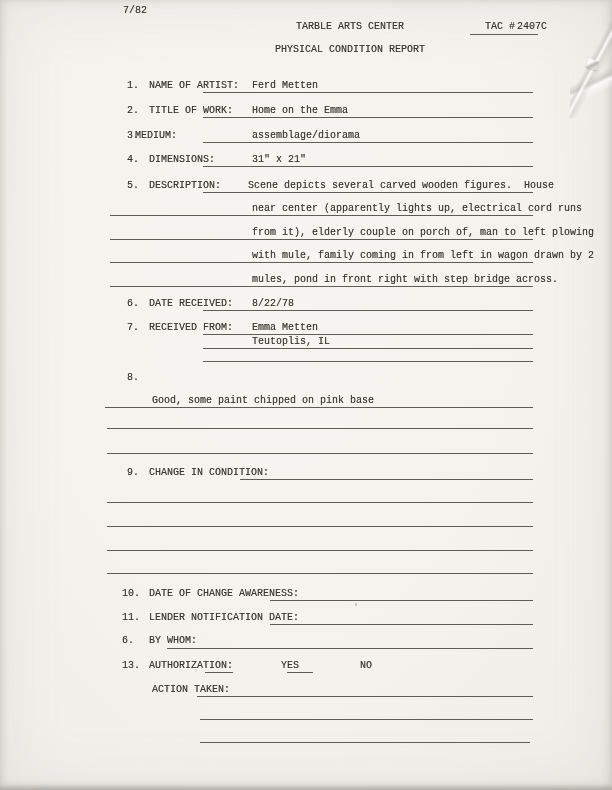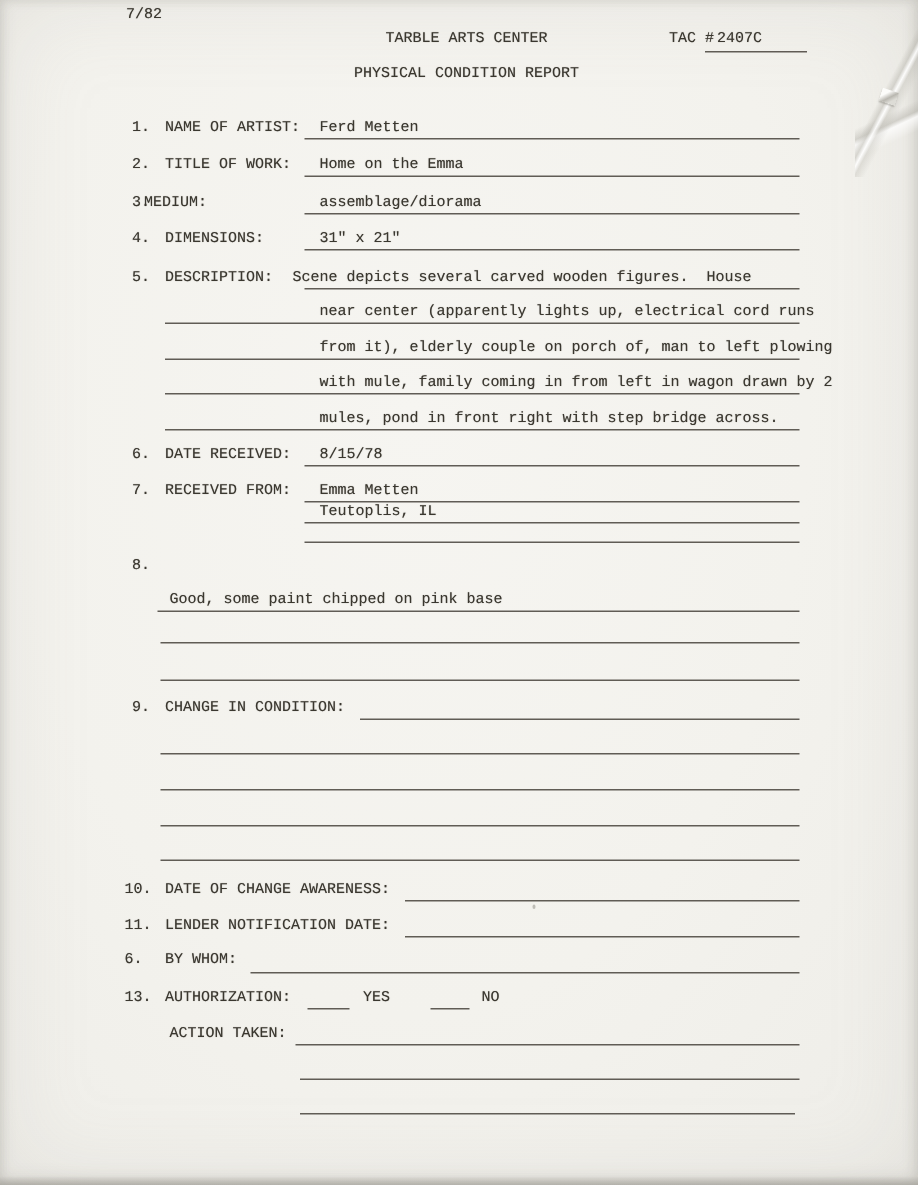--- a/index.html
+++ b/index.html
@@ -5,21 +5,21 @@
   html,body{margin:0;padding:0;background:#888;}
   .stage{position:relative;width:612px;height:790px;overflow:hidden;
          font-family:"Liberation Mono","DejaVu Sans Mono",monospace;}
   .paper{position:absolute;inset:0;
          background:radial-gradient(ellipse at 45% 35%, #f6f5f1 0%, #f3f2ed 55%, #eeede8 100%);
          box-shadow:inset 0 0 60px rgba(170,168,158,.18),
                     inset -2px 0 8px rgba(170,168,158,.22),
                     inset 2px 0 6px rgba(190,188,178,.15),
                     inset 0 -4px 10px rgba(150,148,140,.28);}
   .t{position:absolute;font-size:10px;line-height:12px;color:var(--ink,#3a372f);
-     white-space:pre;text-shadow:0 0 .6px rgba(58,55,47,.55);}
+     white-space:pre;text-shadow:0 0 .6px rgba(58,55,47,.55);margin-left:39px;}
   .center{text-align:center;}
   .ul{position:absolute;height:0;border-bottom:1.5px solid var(--line,#4b4740);opacity:.88;}
   .bottom-edge{position:absolute;left:0;right:0;bottom:0;height:6px;
      background:linear-gradient(to bottom, rgba(140,138,130,0), rgba(130,128,120,.38));}
   .crease{position:absolute;right:-4px;top:18px;width:46px;height:100px;pointer-events:none;
      background:
        linear-gradient(118deg, transparent 42%, rgba(185,183,175,.50) 47%, rgba(255,255,255,.85) 50%, rgba(185,183,175,.35) 53%, transparent 60%),
        linear-gradient(155deg, transparent 56%, rgba(175,173,165,.45) 62%, rgba(255,255,255,.75) 65%, transparent 73%);}
   .fold-notch{position:absolute;right:14px;top:60px;width:11px;height:9px;
      background:linear-gradient(135deg,#fcfcfa 30%, #b9b7b0 55%, #dddcd6 75%);
@@ -55,34 +55,34 @@
     <div class="t" style="left:213px;top:130px">assemblage/diorama</div>
     <div class="ul" style="left:203px;top:142px;width:330px"></div>
 
     <div class="t" style="left:88px;top:154px">4.</div>
     <div class="t" style="left:110px;top:154px">DIMENSIONS:</div>
     <div class="t" style="left:213px;top:154px">31" x 21"</div>
     <div class="ul" style="left:203px;top:166px;width:330px"></div>
 
     <div class="t" style="left:88px;top:180px">5.</div>
     <div class="t" style="left:110px;top:180px">DESCRIPTION:</div>
-    <div class="t" style="left:195px;top:180px">Scene depicts several carved wooden figures.  House</div>
+    <div class="t" style="left:209px;top:180px">Scene depicts several carved wooden figures.  House</div>
     <div class="ul" style="left:203px;top:192px;width:330px"></div>
     <div class="t" style="left:213px;top:203px">near center (apparently lights up, electrical cord runs</div>
     <div class="ul" style="left:110px;top:215px;width:423px"></div>
     <div class="t" style="left:213px;top:227px">from it), elderly couple on porch of, man to left plowing</div>
     <div class="ul" style="left:110px;top:239px;width:423px"></div>
     <div class="t" style="left:213px;top:250px">with mule, family coming in from left in wagon drawn by 2</div>
     <div class="ul" style="left:110px;top:262px;width:423px"></div>
     <div class="t" style="left:213px;top:274px">mules, pond in front right with step bridge across.</div>
     <div class="ul" style="left:110px;top:286px;width:423px"></div>
 
     <div class="t" style="left:88px;top:298px">6.</div>
     <div class="t" style="left:110px;top:298px">DATE RECEIVED:</div>
-    <div class="t" style="left:213px;top:298px">8/15/78</div>
+    <div class="t" style="left:213px;top:298px">8/22/78</div>
     <div class="ul" style="left:203px;top:310px;width:330px"></div>
 
     <div class="t" style="left:88px;top:322px">7.</div>
     <div class="t" style="left:110px;top:322px">RECEIVED FROM:</div>
     <div class="t" style="left:213px;top:322px">Emma Metten</div>
     <div class="ul" style="left:203px;top:334px;width:330px"></div>
     <div class="t" style="left:213px;top:336px">Teutoplis, IL</div>
     <div class="ul" style="left:203px;top:348px;width:330px"></div>
     <div class="ul" style="left:203px;top:361px;width:330px"></div>
 

